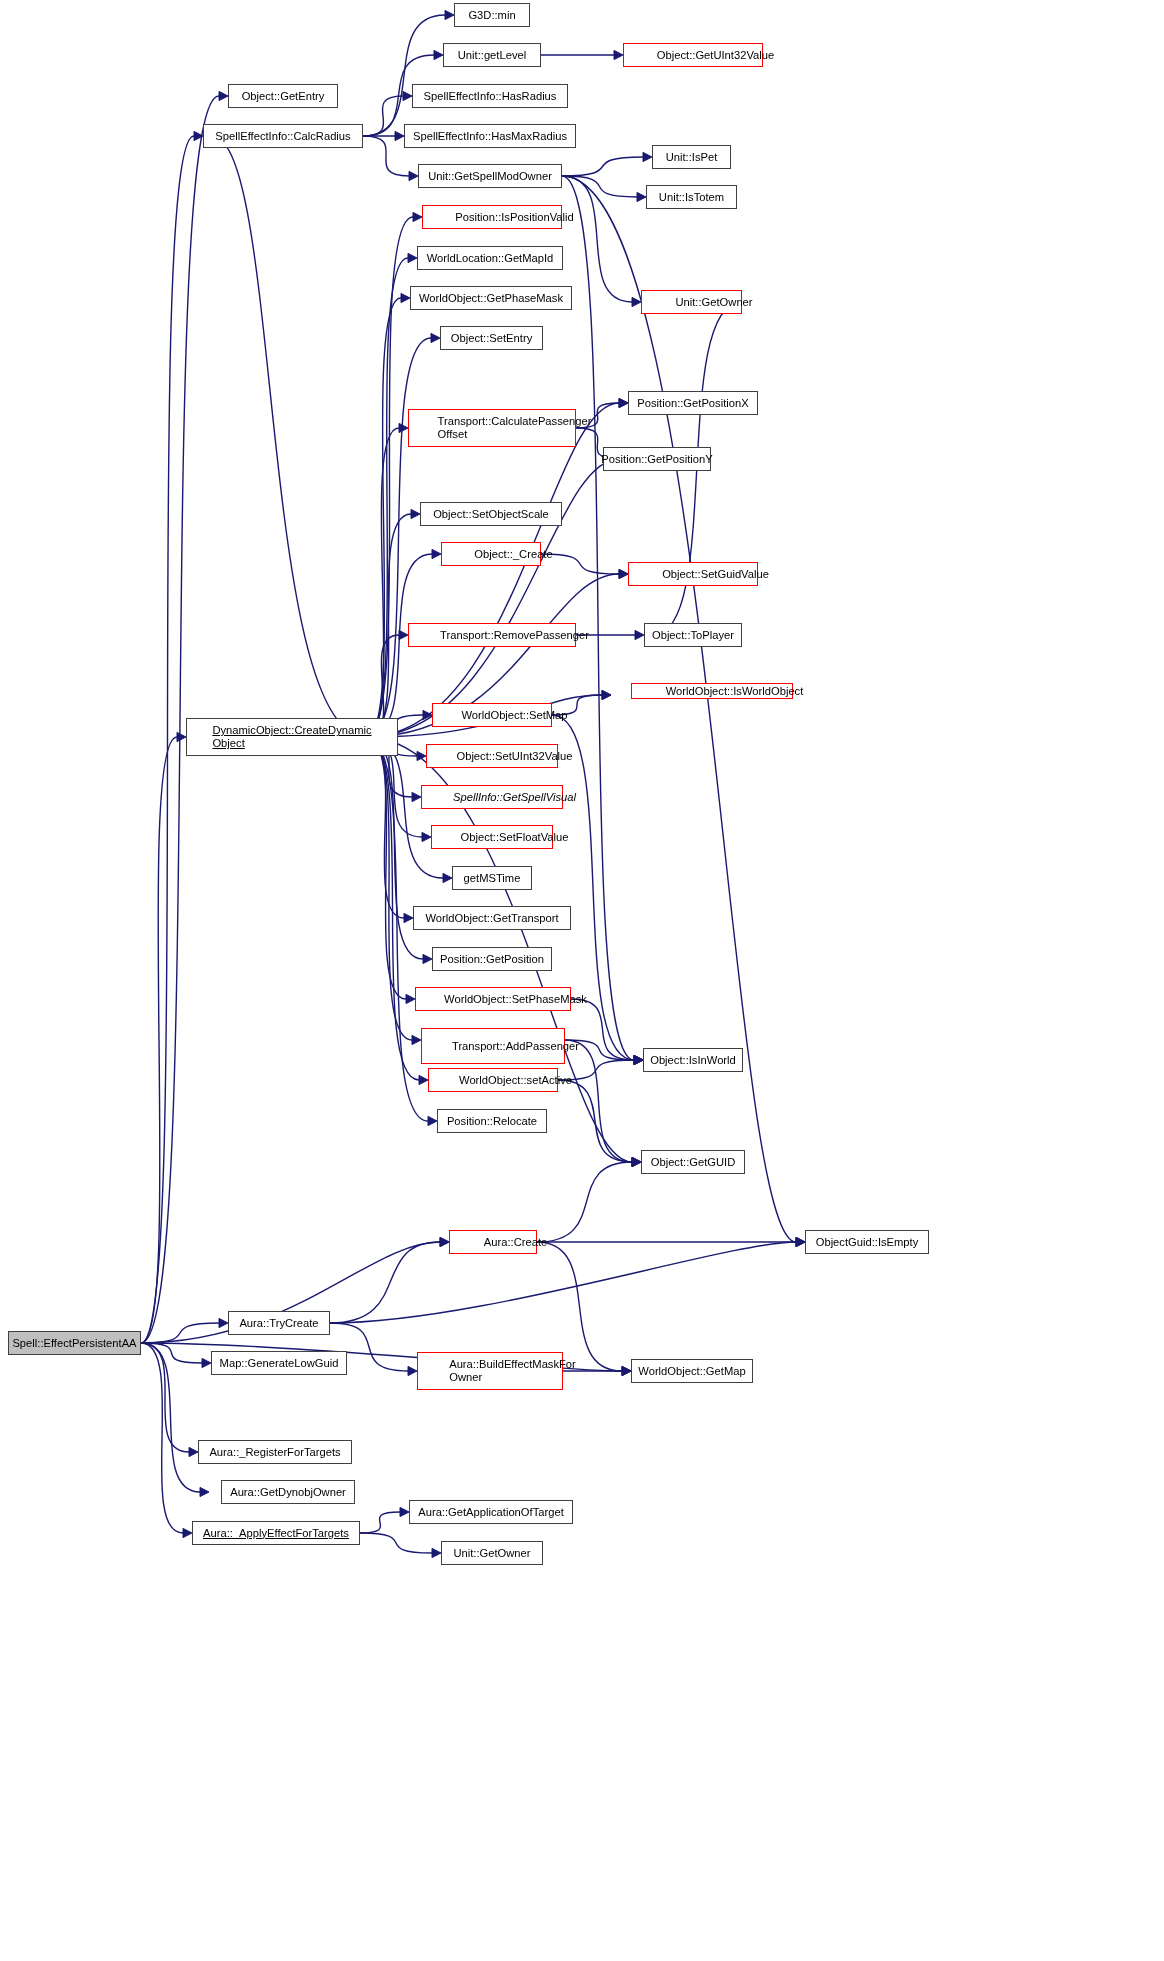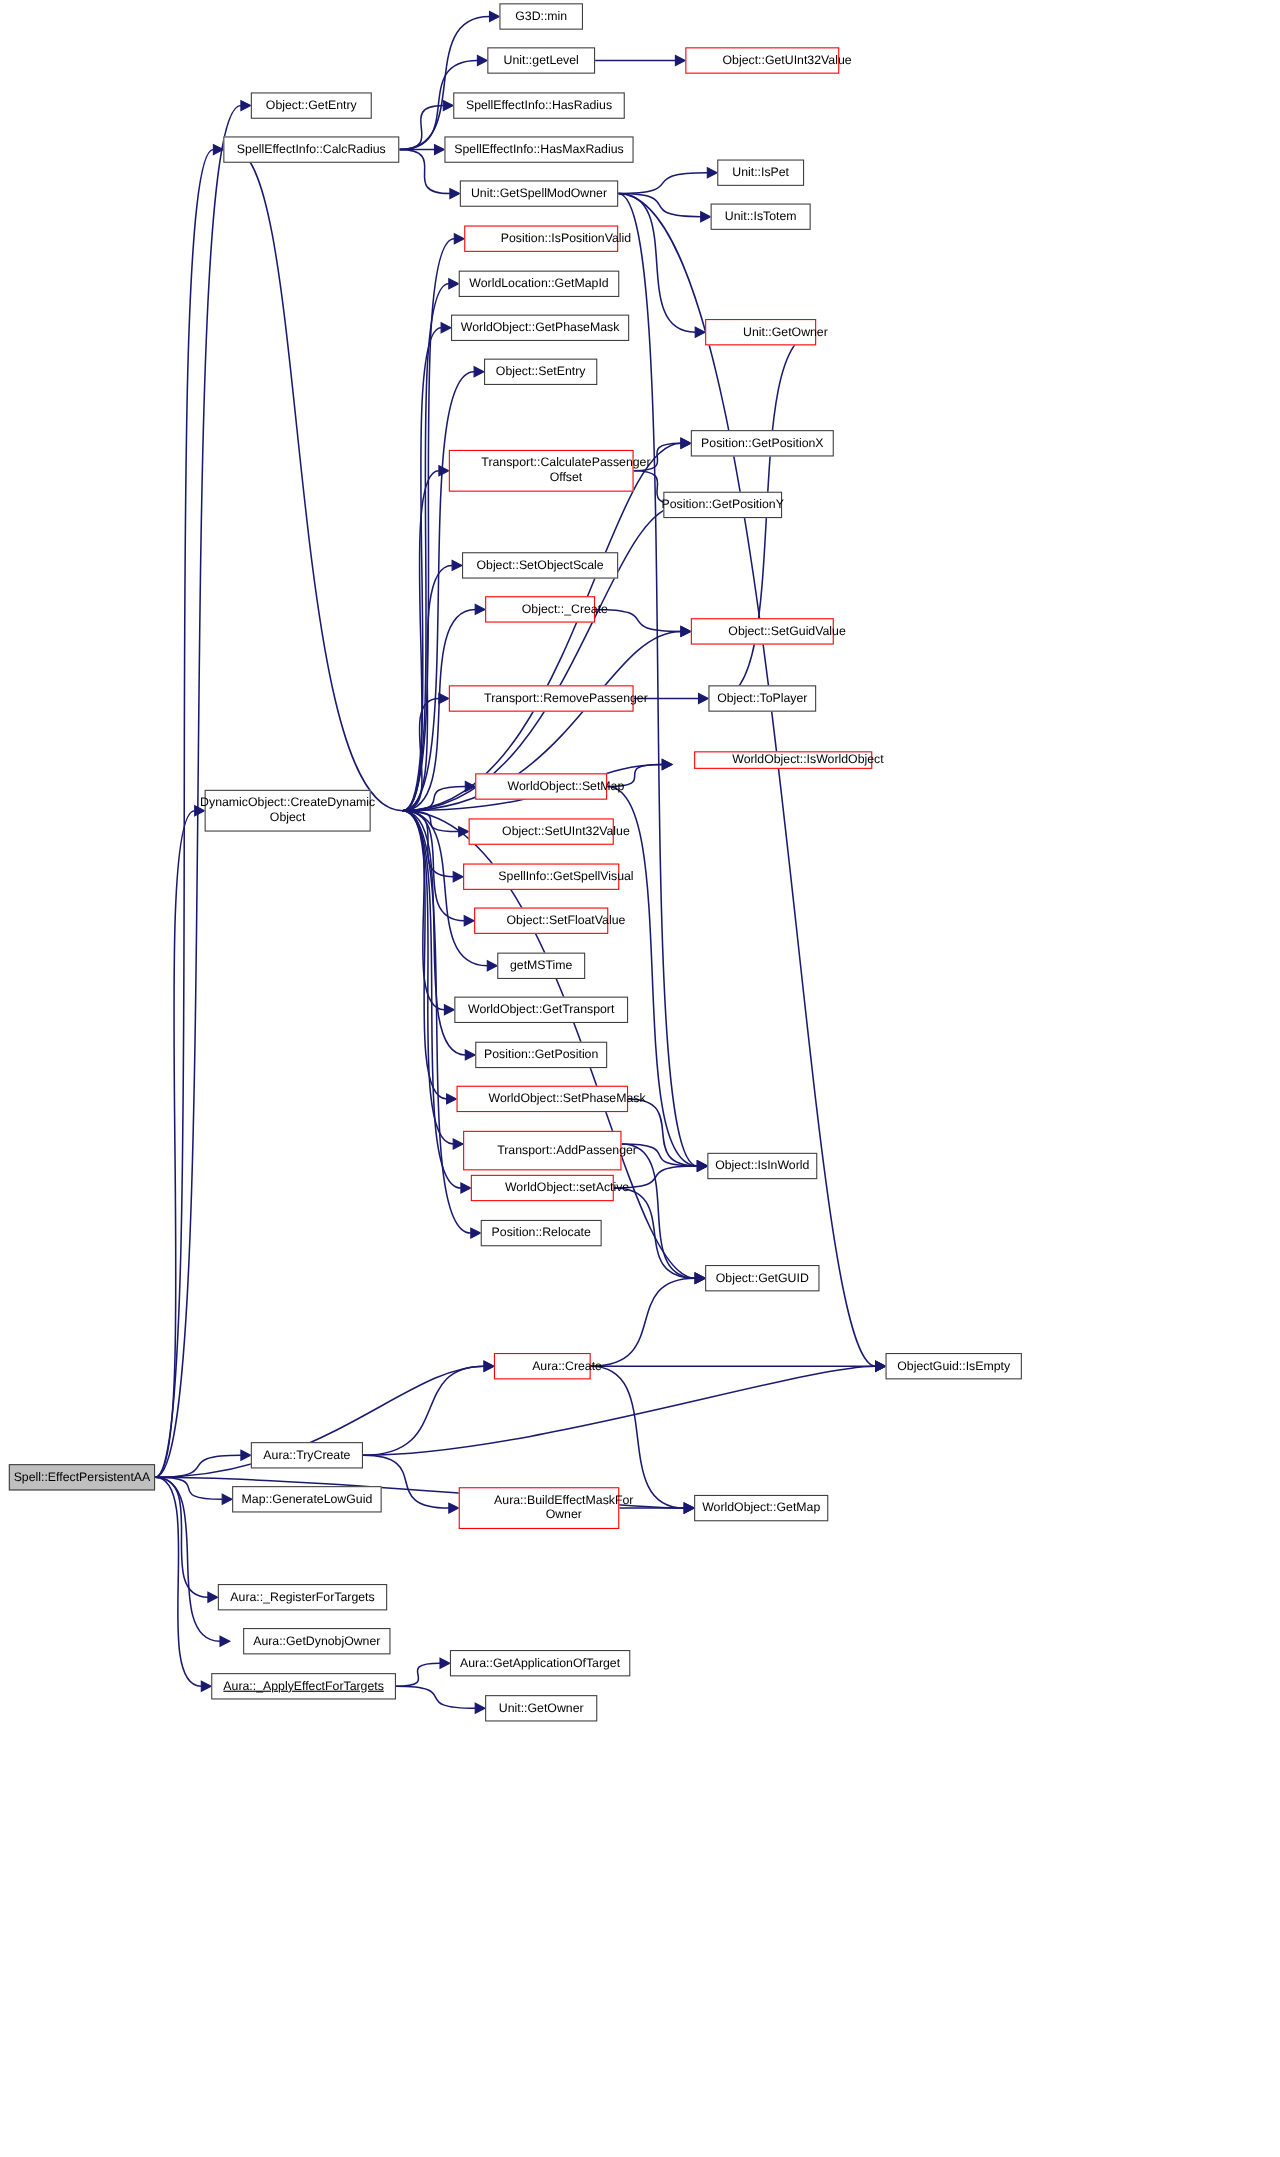--- a/index.html
+++ b/index.html
@@ -31,21 +31,20 @@
     top: 0;
     width: 1164px;
     height: 1961px;
   }
   .node {
     position: absolute;
     box-sizing: border-box;
     display: flex;
     align-items: center;
     justify-content: center;
-    text-align: center;
     background: #ffffff;
     border: 1px solid #404040;
     color: #000000;
     font-size: 11.2px;
     line-height: 1.12;
     letter-spacing: 0.0px;
     white-space: pre-line;
     padding: 0 3px;
   }
   .node.red {
@@ -227,25 +226,25 @@
       <div class="node red" style="left: 408px; top: 409px; width: 168px; height: 38px;">Transport::CalculatePassenger
 Offset</div>
       <div class="node" style="left: 628px; top: 391px; width: 130px; height: 24px;">Position::GetPositionX</div>
       <div class="node" style="left: 603px; top: 447px; width: 108px; height: 24px;">Position::GetPositionY</div>
       <div class="node" style="left: 420px; top: 502px; width: 142px; height: 24px;">Object::SetObjectScale</div>
       <div class="node red" style="left: 441px; top: 542px; width: 100px; height: 24px;">Object::_Create</div>
       <div class="node red" style="left: 628px; top: 562px; width: 130px; height: 24px;">Object::SetGuidValue</div>
       <div class="node red" style="left: 408px; top: 623px; width: 168px; height: 24px;">Transport::RemovePassenger</div>
       <div class="node" style="left: 644px; top: 623px; width: 98px; height: 24px;">Object::ToPlayer</div>
       <div class="node red" style="left: 631px; top: 683px; width: 162px; height: 16px;">WorldObject::IsWorldObject</div>
-      <div class="node" style="left: 186px; top: 718px; width: 151px; height: 38px;">DynamicObject::CreateDynamic
+      <div class="node" style="left: 186px; top: 718px; width: 212px; height: 38px; text-decoration: underline;">DynamicObject::CreateDynamic
 Object</div>
       <div class="node red" style="left: 432px; top: 703px; width: 120px; height: 24px;">WorldObject::SetMap</div>
       <div class="node red" style="left: 426px; top: 744px; width: 132px; height: 24px;">Object::SetUInt32Value</div>
-      <div class="node red" style="left: 421px; top: 785px; width: 142px; height: 24px;">SpellInfo::GetSpellVisual</div>
+      <div class="node red" style="left: 421px; top: 785px; width: 142px; height: 24px; font-style: italic;">SpellInfo::GetSpellVisual</div>
       <div class="node red" style="left: 431px; top: 825px; width: 122px; height: 24px;">Object::SetFloatValue</div>
       <div class="node" style="left: 452px; top: 866px; width: 80px; height: 24px;">getMSTime</div>
       <div class="node" style="left: 413px; top: 906px; width: 158px; height: 24px;">WorldObject::GetTransport</div>
       <div class="node" style="left: 432px; top: 947px; width: 120px; height: 24px;">Position::GetPosition</div>
       <div class="node red" style="left: 415px; top: 987px; width: 156px; height: 24px;">WorldObject::SetPhaseMask</div>
       <div class="node red" style="left: 421px; top: 1028px; width: 144px; height: 36px;">Transport::AddPassenger</div>
       <div class="node red" style="left: 428px; top: 1068px; width: 130px; height: 24px;">WorldObject::setActive</div>
       <div class="node" style="left: 437px; top: 1109px; width: 110px; height: 24px;">Position::Relocate</div>
       <div class="node" style="left: 643px; top: 1048px; width: 100px; height: 24px;">Object::IsInWorld</div>
       <div class="node" style="left: 641px; top: 1150px; width: 104px; height: 24px;">Object::GetGUID</div>

